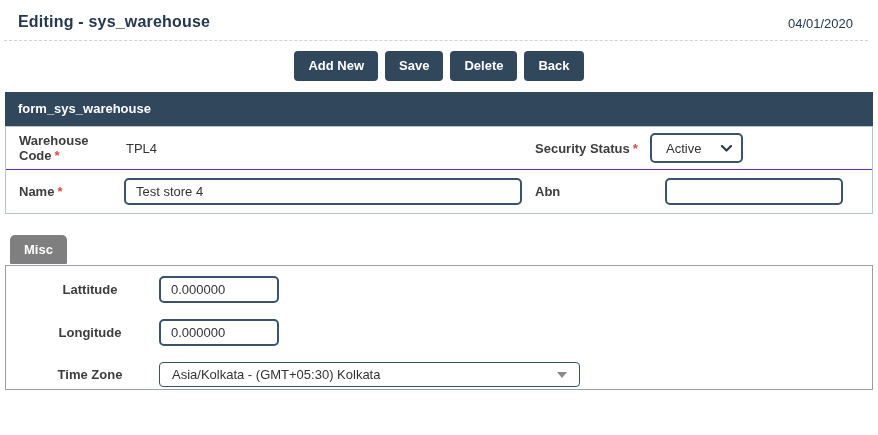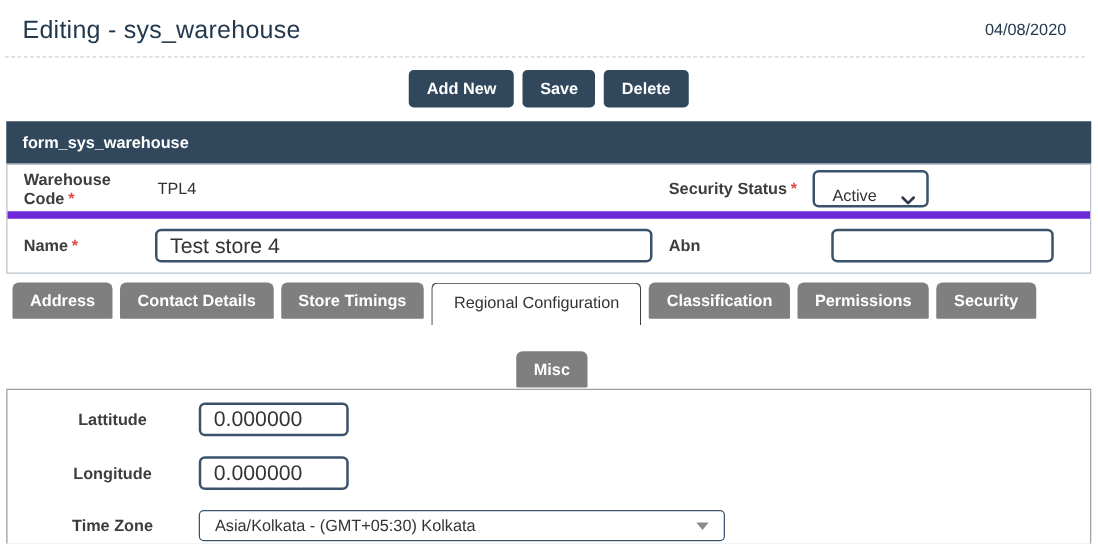--- a/index.html
+++ b/index.html
@@ -12,66 +12,66 @@
     --value-gray:#333333;
   }
   *{box-sizing:border-box;margin:0;padding:0;}
   html,body{background:#ffffff;}
   body{font-family:"Liberation Sans", sans-serif;color:var(--value-gray);}
   .page{width:878px;height:435px;background:#fff;overflow:hidden;position:relative;}
 
   
   .titlebar{display:flex;justify-content:space-between;align-items:flex-start;
     padding:13px 25px 9px 18px;}
-  .page-title{font-size:20px;font-weight:normal;color:var(--navy-text);letter-spacing:.2px;}
+  .page-title{font-size:16px;font-weight:bold;color:var(--navy-text);letter-spacing:.2px;}
   .page-date{font-size:13px;color:var(--navy-text);padding-top:3px;}
   .dashed-sep{border-bottom:1px dashed #d2d2d2;margin:0 10px 0 4px;}
 
   
   .toolbar{display:flex;justify-content:center;gap:7px;padding:10px 0 11px;}
   .btn{background:var(--navy);color:#fff;font-size:13px;font-weight:bold;
     font-family:"Liberation Sans", sans-serif;
     border:none;border-radius:4px;padding:0 14px;height:30px;line-height:30px;cursor:pointer;}
 
   
   .formbox{margin:0 5px;}
   .form-header{background:var(--navy);color:#fff;font-size:13px;font-weight:bold;
     height:34px;line-height:34px;padding:0 13px;}
   .form-body{border:1px solid #b9c4ce;background:#fff;}
   .frow{display:flex;align-items:center;height:43px;}
-  .frow.first{border-bottom:6px solid #6d28d9;}
+  .frow.first{border-bottom:1px solid #6d28d9;}
   .fcell-label{font-size:13px;font-weight:bold;color:var(--label-gray);line-height:15px;}
   .lbl1{width:118px;padding-left:13px;}
   .fval1{width:411px;display:flex;align-items:center;}
   .lbl2{width:115px;}
   .fval2{flex:1;display:flex;align-items:center;padding-right:16px;}
   .static-value{font-size:13px;color:var(--value-gray);padding-left:2px;}
   .req{color:var(--red);font-weight:bold;padding-left:3px;}
 
   input.text-input{height:27px;border:2px solid var(--border-navy);border-radius:5px;
-    font-family:"Liberation Sans", sans-serif;font-size:17px;color:var(--value-gray);
+    font-family:"Liberation Sans", sans-serif;font-size:13px;color:var(--value-gray);
     padding:0 10px;outline:none;background:#fff;}
   .name-input{width:398px;}
   .abn-input{width:100%;max-width:178px;margin-left:15px;}
 
   .select-box{width:93px;height:30px;border:2px solid var(--border-navy);border-radius:5px;
-    display:flex;align-items:flex-end;justify-content:space-between;
+    display:flex;align-items:center;justify-content:space-between;
     padding:0 9px 0 14px;background:#fff;cursor:pointer;}
   .select-box .sel-text{font-size:13px;color:var(--value-gray);}
   .chevron{width:11px;height:7px;display:block;}
 
   
   .tabs{margin:7px 5px 0 10px;}
   .tab-row{display:flex;align-items:flex-start;gap:6px;}
   .tab{background:var(--tab-gray);color:#fff;font-size:13px;font-weight:bold;
     padding:7px 14px;border-radius:5px 5px 1px 1px;cursor:pointer;white-space:nowrap;}
   .tab.active{background:#fff;color:#333;font-weight:normal;
     border:1px solid #3f3f3f;border-bottom:none;border-radius:5px 5px 0 0;
     padding:7px 17px 11px;}
-  .tab-row2{margin-top:21px;justify-content:center;}
+  .tab-row2{margin-top:21px;}
 
   
   .panel{margin:1px 5px 0 5px;border:1px solid #9aa0a6;padding:10px 0 2px;}
   .prow{display:flex;align-items:center;margin:0 0 16px 15px;}
   .prow:last-child{margin-bottom:0;}
   .plabel{width:138px;font-size:13px;font-weight:bold;color:var(--label-gray);text-align:center;}
   .coord-input{width:120px;height:26px;}
   .combo{width:421px;height:25px;border:1.5px solid var(--border-navy);border-radius:4px;
     display:flex;align-items:center;justify-content:space-between;
     padding:0 12px;background:#fff;cursor:pointer;}
@@ -81,28 +81,29 @@
 
   .required-note{color:var(--red);font-size:13px;margin:6px 0 0 4px;}
 </style>
 </head>
 <body>
 
 <div class="page">
 
   <div class="titlebar">
     <div class="page-title">Editing - sys_warehouse</div>
-    <div class="page-date">04/08/2020</div>
+    <div class="page-date">04/01/2020</div>
   </div>
   <div class="dashed-sep"></div>
 
   <div class="toolbar">
     <button class="btn">Add New</button>
     <button class="btn">Save</button>
     <button class="btn">Delete</button>
+    <button class="btn">Back</button>
   </div>
 
   <div class="formbox">
     <div class="form-header">form_sys_warehouse</div>
     <div class="form-body">
 
       <div class="frow first">
         <div class="fcell-label lbl1"><span>Warehouse Code</span><span class="req">*</span></div>
         <div class="fval1">
           <span class="static-value">TPL4</span>
@@ -126,29 +127,20 @@
         <div class="fcell-label lbl2"><span>Abn</span></div>
         <div class="fval2">
           <input class="text-input abn-input" type="text" value="" style="">
         </div>
       </div>
 
     </div>
   </div>
 
   <div class="tabs">
-    <div class="tab-row">
-      <div class="tab">Address</div>
-      <div class="tab">Contact Details</div>
-      <div class="tab">Store Timings</div>
-      <div class="tab active">Regional Configuration</div>
-      <div class="tab">Classification</div>
-      <div class="tab">Permissions</div>
-      <div class="tab">Security</div>
-    </div>
     <div class="tab-row tab-row2">
       <div class="tab">Misc</div>
     </div>
   </div>
 
   <div class="panel">
     <div class="prow">
       <div class="plabel">Lattitude</div>
       <input class="text-input coord-input" type="text" value="0.000000" style="">
     </div>

